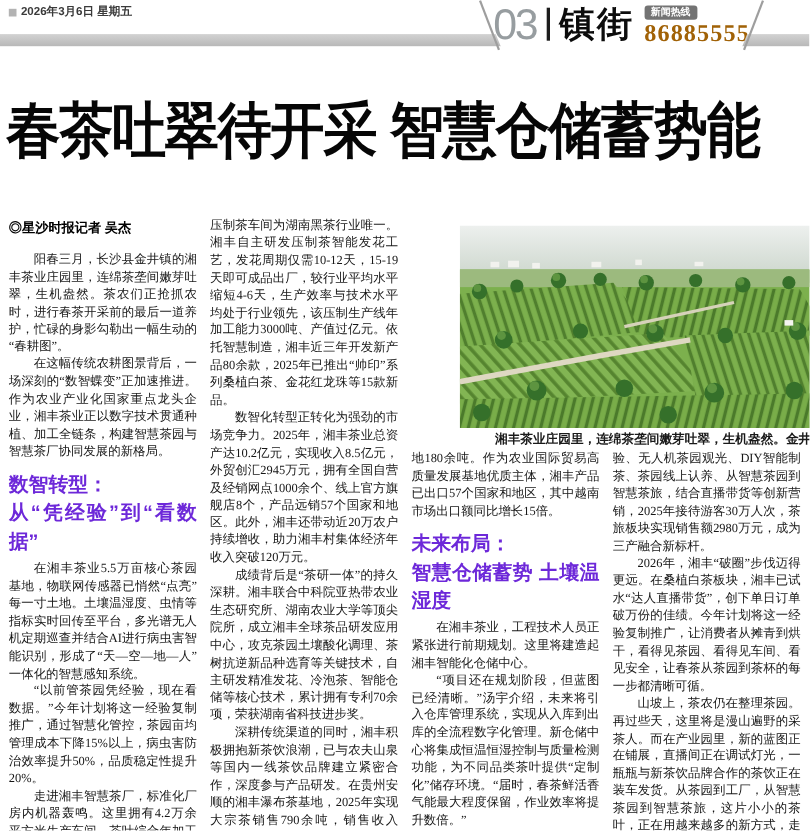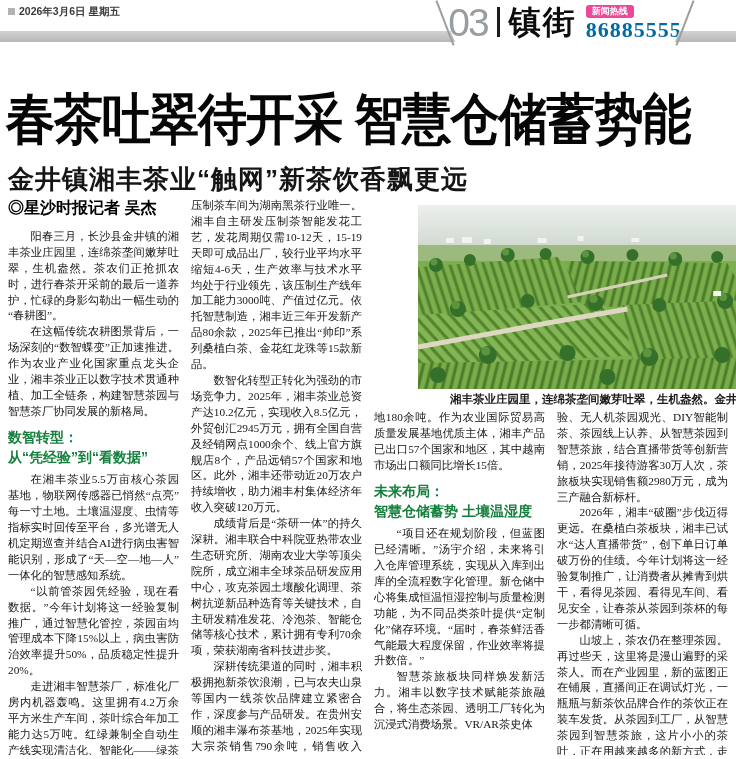--- a/index.html
+++ b/index.html
@@ -16,46 +16,46 @@
   .masthead{position:absolute;left:438px;top:0;width:254px;height:44px;background:#fff;
             clip-path:polygon(0 0,100% 0,calc(100% - 18px) 100%,18px 100%);
             display:flex;align-items:center;justify-content:center;gap:9px;}
   .slash{position:absolute;top:-1px;width:2px;height:48px;background:#9e9e9e;}
   .slash.l{left:444px;transform:rotate(-21deg);}
   .slash.r{left:684px;transform:rotate(21deg);}
   .pagenum{font-size:39px;font-weight:400;color:#979da0;letter-spacing:-2px;line-height:1;}
   .vbar{width:3px;height:30px;background:#1c1c1c;}
   .secname{font-size:32px;font-weight:900;color:#0c0c0c;letter-spacing:2px;line-height:1;}
   .hotline{display:flex;flex-direction:column;align-items:flex-start;gap:1px;margin-top:2px;}
-  .hot-badge{background:#ec4899;color:#fff;font-size:9px;font-weight:bold;
+  .hot-badge{background:#737373;color:#fff;font-size:9px;font-weight:bold;
              padding:1px 6px;border-radius:3px;line-height:11px;}
   .hot-num{font-family:"Liberation Serif",serif;font-size:22px;font-weight:bold;
-           color:#0369a1;letter-spacing:1px;line-height:22px;}
+           color:#a16207;letter-spacing:1px;line-height:22px;}
 
   
   .headline{position:absolute;left:6px;top:82px;width:724px;font-size:49px;font-weight:900;
             color:#060606;letter-spacing:-1px;line-height:1.35;white-space:nowrap;
             transform:scaleY(1.12);transform-origin:top left;}
   .subtitle{position:absolute;left:8px;top:162px;width:720px;font-size:26px;font-weight:700;
             color:#151515;letter-spacing:1px;}
 
   
   .body-area{position:absolute;left:8px;top:198px;width:720px;height:557px;
              display:flex;gap:12px;}
   .col{width:171px;flex:none;overflow:hidden;
        font-family:"Liberation Serif",serif;font-size:11.3px;line-height:15.9px;
        text-align:justify;color:#161616;}
   .col.offset{padding-top:212px;box-sizing:border-box;}
   .blk{margin:0;}
   .blk.para{text-indent:2em;}
   .blk.para.cont{text-indent:0;}
-  .blk.byline{font-family:"Liberation Sans",sans-serif;font-weight:bold;font-size:16px;
+  .blk.byline{font-family:"Liberation Sans",sans-serif;font-weight:bold;font-size:12px;
               text-indent:0;margin:2px 0 13px;color:#000;}
-  .blk.subhead{font-family:"Liberation Sans",sans-serif;font-weight:bold;font-size:14px;
-               line-height:1.45;margin:7px 0 5px;white-space:pre-line;text-indent:0;color:#15803d;}
+  .blk.subhead{font-family:"Liberation Sans",sans-serif;font-weight:bold;font-size:18px;
+               line-height:1.45;margin:7px 0 5px;white-space:pre-line;text-indent:0;color:#6d28d9;}
 
   
   .photo-fig{position:absolute;left:374px;top:205px;width:354px;margin:0;padding-left:44px;}
   .photo-fig svg{display:block;width:354px;height:184px;}
   .caption{font-family:"Liberation Sans",sans-serif;font-size:11.5px;font-weight:bold;
            text-align:right;margin-top:3px;color:#1a1a1a;}
 </style>
 </head>
 <body>
 
@@ -76,21 +76,20 @@
     <span class="pagenum">03</span>
     <span class="vbar"></span>
     <span class="secname">镇街</span>
     <span class="hotline">
       <span class="hot-badge">新闻热线</span>
       <span class="hot-num">86885555</span>
     </span>
   </div>
 
   <div class="headline">春茶吐翠待开采 智慧仓储蓄势能</div>
-  <div class="subtitle">金井镇湘丰茶业“触网”新茶饮香飘更远</div>
 
   <div class="body-area">
     <div class="col">
         <div class="blk byline">◎星沙时报记者 吴杰</div>
         <div class="blk para">阳春三月，长沙县金井镇的湘丰茶业庄园里，连绵茶垄间嫩芽吐翠，生机盎然。茶农们正抢抓农时，进行春茶开采前的最后一道养护，忙碌的身影勾勒出一幅生动的“春耕图”。</div>
         <div class="blk para">在这幅传统农耕图景背后，一场深刻的“数智蝶变”正加速推进。作为农业产业化国家重点龙头企业，湘丰茶业正以数字技术贯通种植、加工全链条，构建智慧茶园与智慧茶厂协同发展的新格局。</div>
         <div class="blk subhead">数智转型：
 从“凭经验”到“看数据”</div>
         <div class="blk para">在湘丰茶业5.5万亩核心茶园基地，物联网传感器已悄然“点亮”每一寸土地。土壤温湿度、虫情等指标实时回传至平台，多光谱无人机定期巡查并结合AI进行病虫害智能识别，形成了“天—空—地—人”一体化的智慧感知系统。</div>
         <div class="blk para">“以前管茶园凭经验，现在看数据。”今年计划将这一经验复制推广，通过智慧化管控，茶园亩均管理成本下降15%以上，病虫害防治效率提升50%，品质稳定性提升20%。</div>
@@ -99,20 +98,21 @@
     <div class="col">
         <div class="blk para cont">压制茶车间为湖南黑茶行业唯一。湘丰自主研发压制茶智能发花工艺，发花周期仅需10-12天，15-19天即可成品出厂，较行业平均水平缩短4-6天，生产效率与技术水平均处于行业领先，该压制生产线年加工能力3000吨、产值过亿元。依托智慧制造，湘丰近三年开发新产品80余款，2025年已推出“帅印”系列桑植白茶、金花红龙珠等15款新品。</div>
         <div class="blk para">数智化转型正转化为强劲的市场竞争力。2025年，湘丰茶业总资产达10.2亿元，实现收入8.5亿元，外贸创汇2945万元，拥有全国自营及经销网点1000余个、线上官方旗舰店8个，产品远销57个国家和地区。此外，湘丰还带动近20万农户持续增收，助力湘丰村集体经济年收入突破120万元。</div>
         <div class="blk para">成绩背后是“茶研一体”的持久深耕。湘丰联合中科院亚热带农业生态研究所、湖南农业大学等顶尖院所，成立湘丰全球茶品研发应用中心，攻克茶园土壤酸化调理、茶树抗逆新品种选育等关键技术，自主研发精准发花、冷泡茶、智能仓储等核心技术，累计拥有专利70余项，荣获湖南省科技进步奖。</div>
         <div class="blk para">深耕传统渠道的同时，湘丰积极拥抱新茶饮浪潮，已与农夫山泉等国内一线茶饮品牌建立紧密合作，深度参与产品研发。在贵州安顺的湘丰瀑布茶基地，2025年实现大宗茶销售790余吨，销售收入1080余万元，其中出口阿联酋等</div>
       </div>
     <div class="col offset">
         <div class="blk para cont">地180余吨。作为农业国际贸易高质量发展基地优质主体，湘丰产品已出口57个国家和地区，其中越南市场出口额同比增长15倍。</div>
         <div class="blk subhead">未来布局：
 智慧仓储蓄势 土壤温湿度</div>
+        <div class="blk para">在湘丰茶业，工程技术人员正紧张进行前期规划。这里将建造起湘丰智能化仓储中心。</div>
         <div class="blk para">“项目还在规划阶段，但蓝图已经清晰。”汤宇介绍，未来将引入仓库管理系统，实现从入库到出库的全流程数字化管理。新仓储中心将集成恒温恒湿控制与质量检测功能，为不同品类茶叶提供“定制化”储存环境。“届时，春茶鲜活香气能最大程度保留，作业效率将提升数倍。”</div>
         <div class="blk para">智慧茶旅板块同样焕发新活力。湘丰以数字技术赋能茶旅融合，将生态茶园、透明工厂转化为沉浸式消费场景。VR/AR茶史体</div>
       </div>
     <div class="col offset">
         <div class="blk para cont">验、无人机茶园观光、DIY智能制茶、茶园线上认养、从智慧茶园到智慧茶旅，结合直播带货等创新营销，2025年接待游客30万人次，茶旅板块实现销售额2980万元，成为三产融合新标杆。</div>
         <div class="blk para">2026年，湘丰“破圈”步伐迈得更远。在桑植白茶板块，湘丰已试水“达人直播带货”，创下单日订单破万份的佳绩。今年计划将这一经验复制推广，让消费者从摊青到烘干，看得见茶园、看得见车间、看见安全，让春茶从茶园到茶杯的每一步都清晰可循。</div>
         <div class="blk para">山坡上，茶农仍在整理茶园。再过些天，这里将是漫山遍野的采茶人。而在产业园里，新的蓝图正在铺展，直播间正在调试灯光，一瓶瓶与新茶饮品牌合作的茶饮正在装车发货。从茶园到工厂，从智慧茶园到智慧茶旅，这片小小的茶叶，正在用越来越多的新方式，走进人们的生活。</div>
       </div>
   </div>
 

